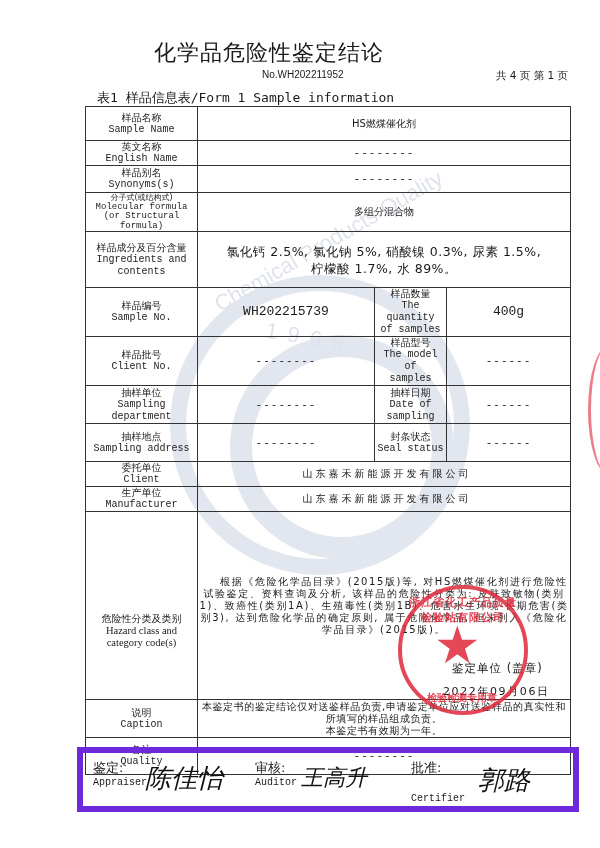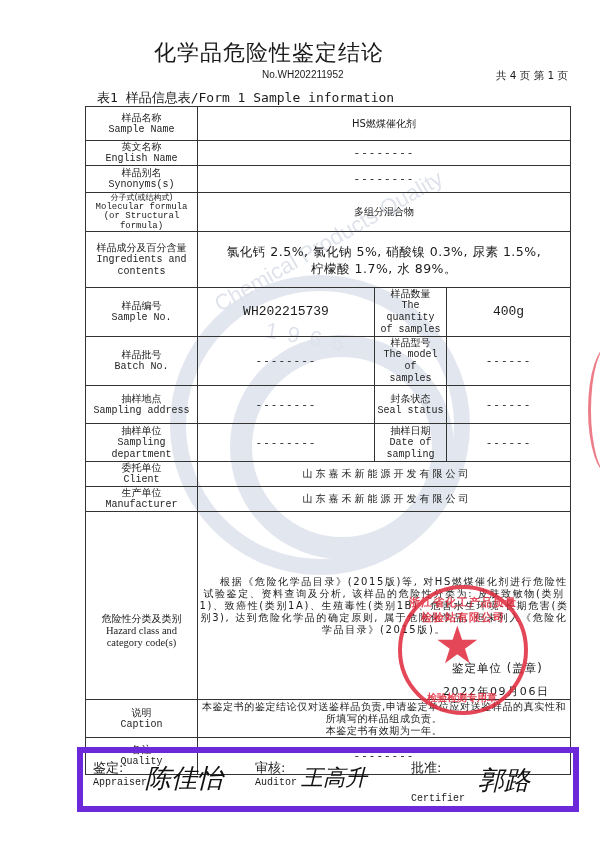--- a/index.html
+++ b/index.html
@@ -178,52 +178,52 @@
     <td class="lbl">
       <div>样品数量</div>
       <div class="en">The quantity</div>
       <div class="en">of samples</div>
     </td>
     <td class="val mono">400g</td>
   </tr>
   <tr style="height:38px">
     <td class="lbl">
       <div>样品批号</div>
-      <div class="en">Batch No.</div>
+      <div class="en">Client No.</div>
     </td>
     <td><span class="dash">--------</span></td>
     <td class="lbl">
       <div>样品型号</div>
       <div class="en">The model of</div>
       <div class="en">samples</div>
     </td>
     <td><span class="dash">------</span></td>
   </tr>
   <tr style="height:38px">
     <td class="lbl">
-      <div>抽样地点</div>
-      <div class="en">Sampling address</div>
-    </td>
-    <td><span class="dash">--------</span></td>
-    <td class="lbl">
-      <div>封条状态</div>
-      <div class="en">Seal status</div>
-    </td>
-    <td><span class="dash">------</span></td>
-  </tr>
-  <tr style="height:38px">
-    <td class="lbl">
       <div>抽样单位</div>
       <div class="en">Sampling department</div>
     </td>
     <td><span class="dash">--------</span></td>
     <td class="lbl">
       <div>抽样日期</div>
       <div class="en">Date of</div>
       <div class="en">sampling</div>
+    </td>
+    <td><span class="dash">------</span></td>
+  </tr>
+  <tr style="height:38px">
+    <td class="lbl">
+      <div>抽样地点</div>
+      <div class="en">Sampling address</div>
+    </td>
+    <td><span class="dash">--------</span></td>
+    <td class="lbl">
+      <div>封条状态</div>
+      <div class="en">Seal status</div>
     </td>
     <td><span class="dash">------</span></td>
   </tr>
   <tr style="height:25px">
     <td class="lbl">
       <div>委托单位</div>
       <div class="en">Client</div>
     </td>
     <td class="val left" colspan="3">山东嘉禾新能源开发有限公司</td>
   </tr>

